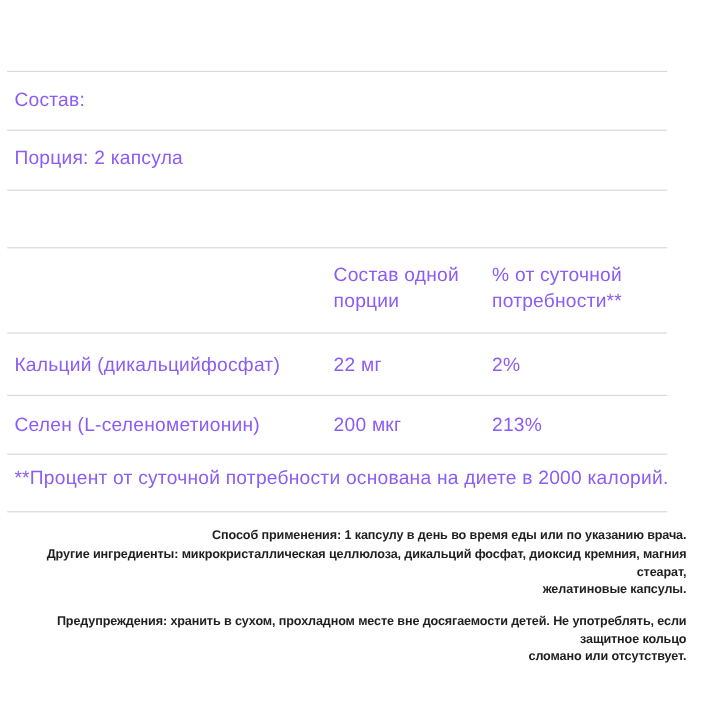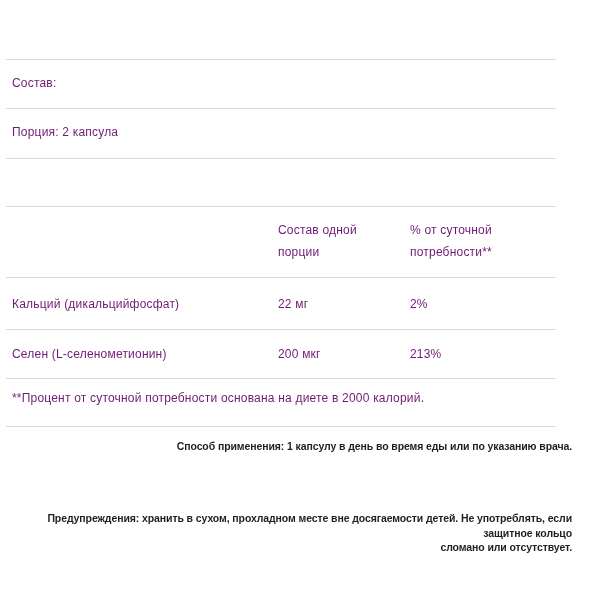--- a/index.html
+++ b/index.html
@@ -1,22 +1,22 @@
 <!DOCTYPE html>
 <html><head>
 <meta charset="utf-8">
 <style>
   html, body { margin: 0; padding: 0; background: #ffffff; }
   body { width: 600px; height: 600px; font-family: "Liberation Sans", sans-serif; }
   .page { position: relative; width: 600px; height: 600px; overflow: hidden; background: #ffffff; }
   .rule { position: absolute; left: 6px; width: 550px; height: 1px; background: #d9d9d9; }
   .txt {
     position: absolute; left: 12px;
-    font-size: 12px; line-height: 17px;
-    color: #701a75; letter-spacing: 0.2px;
+    font-size: 16px; line-height: 17px;
+    color: #8b5cf6; letter-spacing: 0.2px;
     white-space: pre-line;
   }
   .hdr { line-height: 22px; }
   .bold {
     position: absolute; left: 12px; width: 560px;
     font-size: 10.5px; font-weight: 700; line-height: 14.5px;
     color: #1f1f1f; letter-spacing: -0.1px;
     white-space: pre-line;
     text-align: right;
   }
@@ -60,16 +60,18 @@
     <div class="txt" style="top:346px; left:410px">213%</div>
   </div>
 
   <div class="rule" style="top:378px"></div>
 
   <div class="txt" style="top:390px">**Процент от суточной потребности основана на диете в 2000 калорий.</div>
 
   <div class="rule" style="top:426px"></div>
 
   <div class="bold" style="top:439px">Способ применения: 1 капсулу в день во время еды или по указанию врача.</div>
+  <div class="bold" style="top:455px">Другие ингредиенты: микрокристаллическая целлюлоза, дикальций фосфат, диоксид кремния, магния стеарат,
+желатиновые капсулы.</div>
   <div class="bold" style="top:511px">Предупреждения: хранить в сухом, прохладном месте вне досягаемости детей. Не употреблять, если защитное кольцо
 сломано или отсутствует.</div>
 
 </div>
 
 </body></html>

